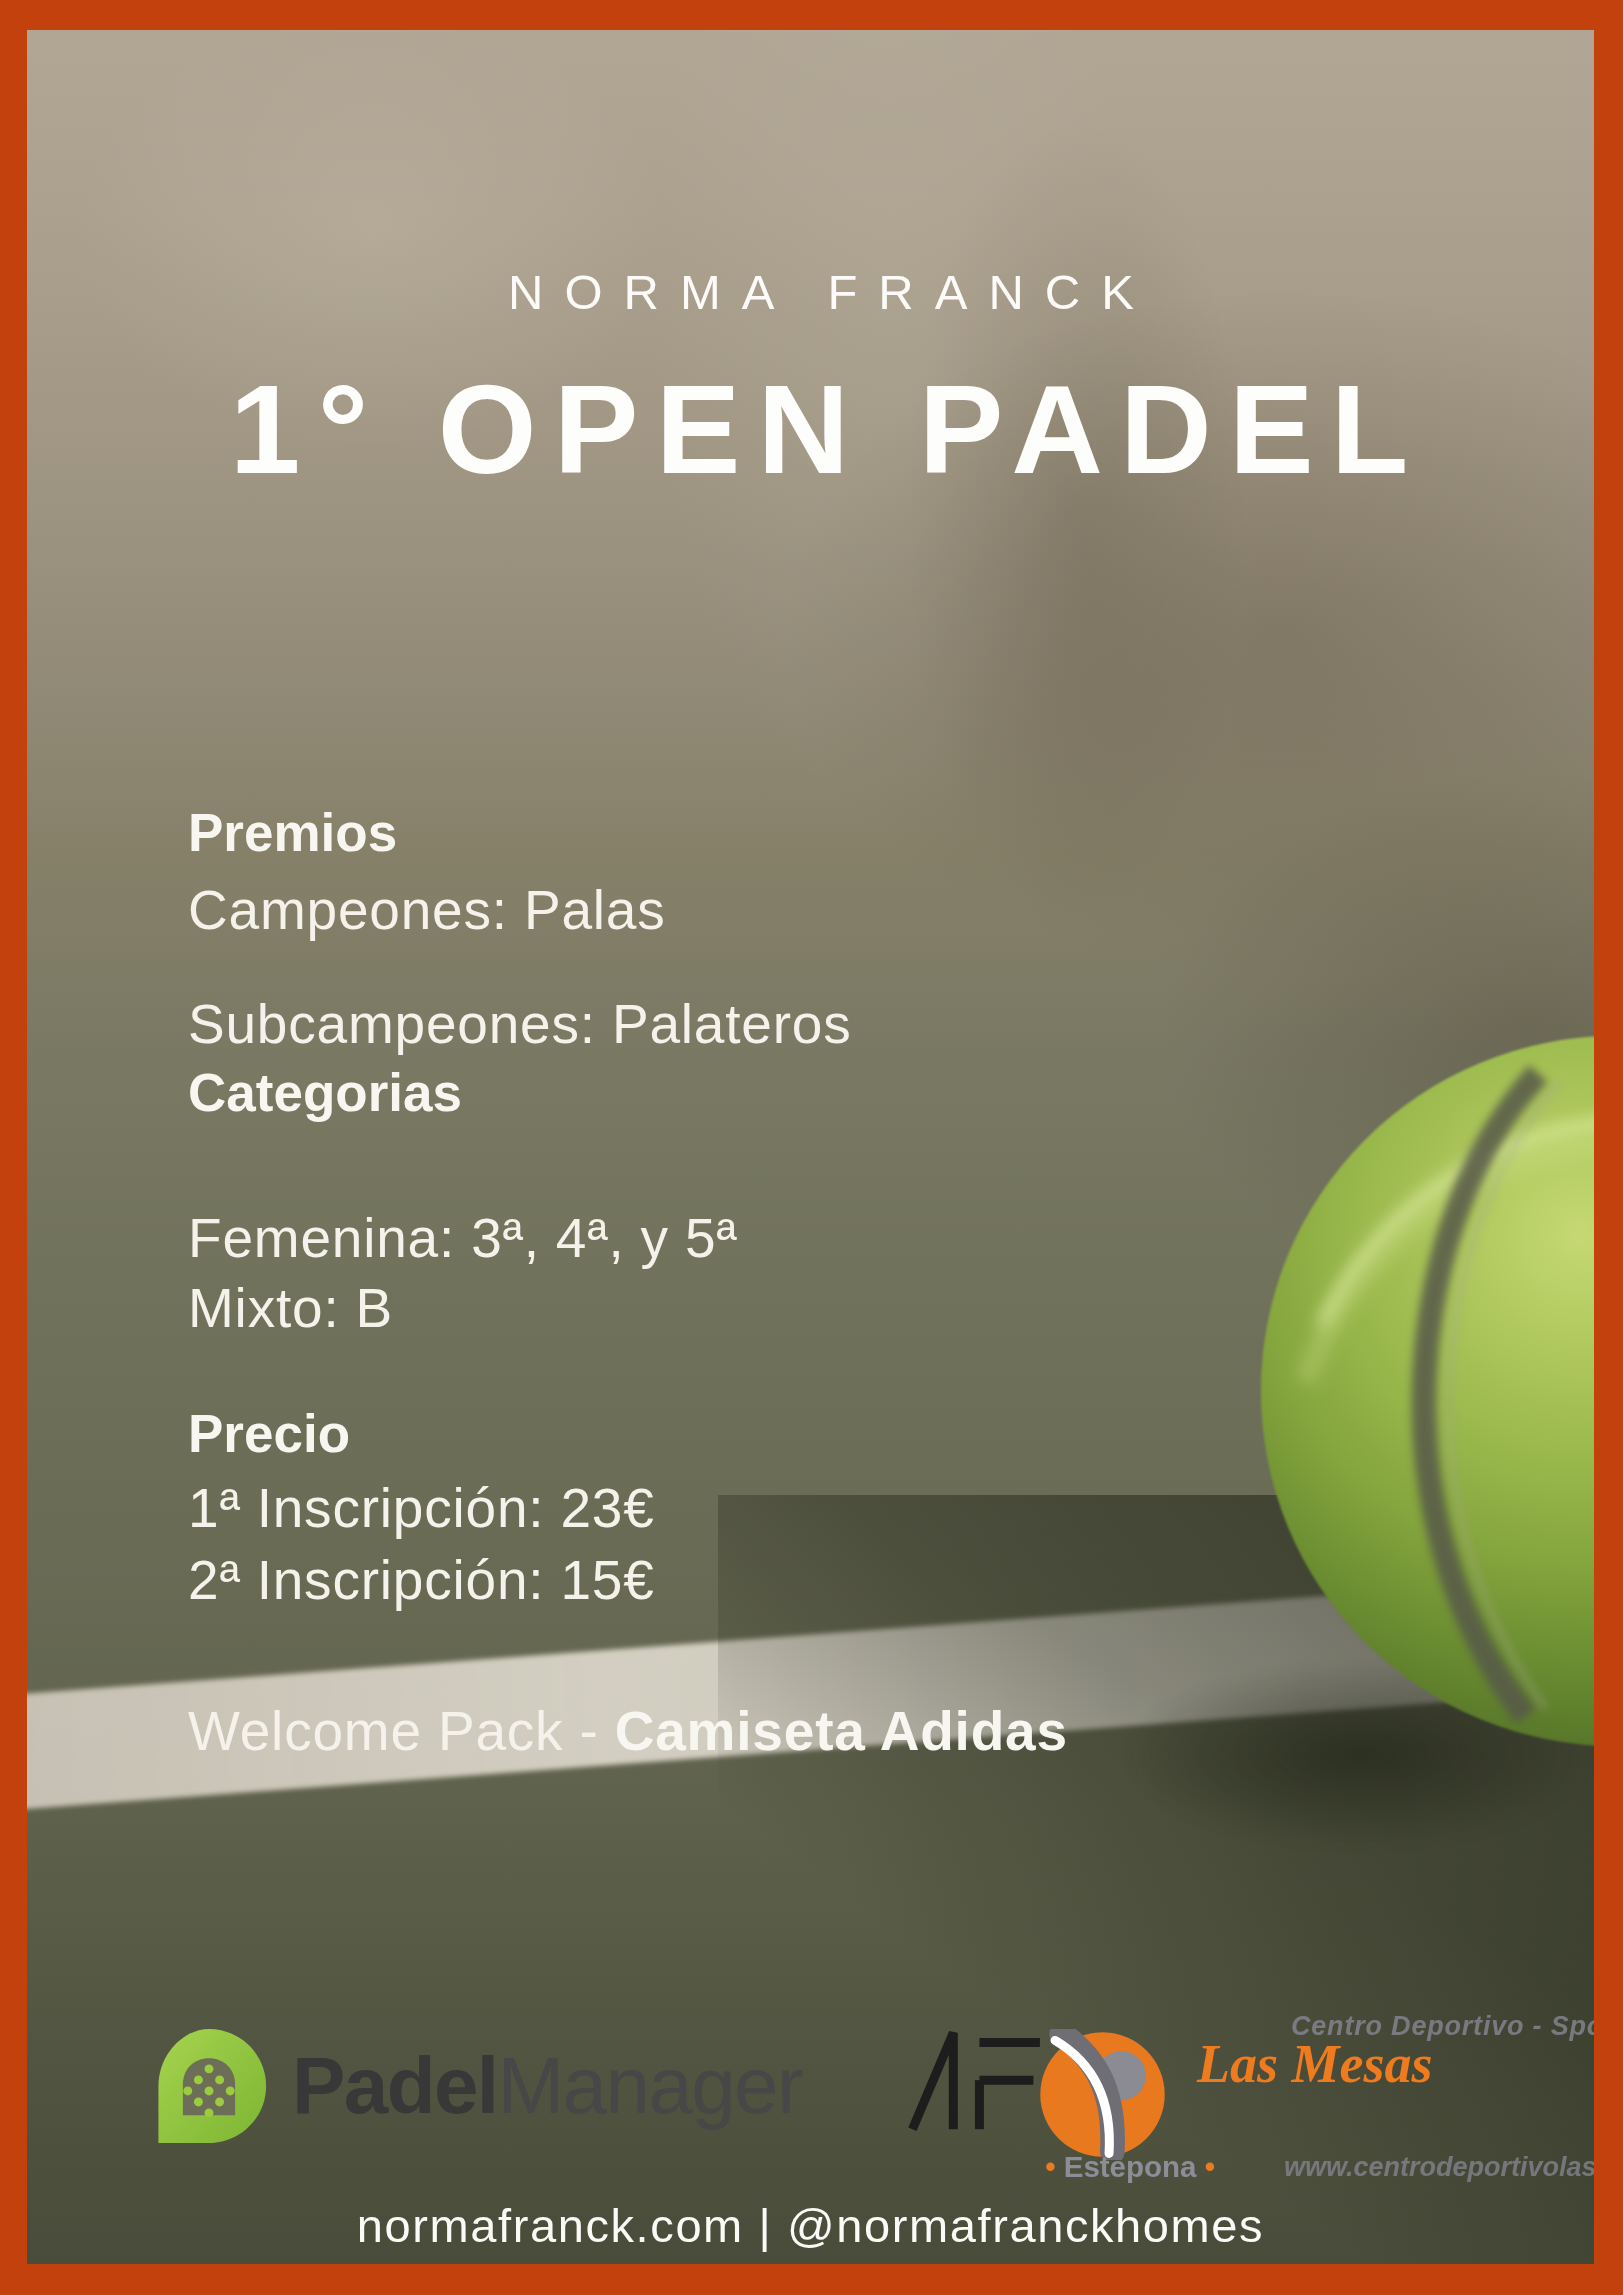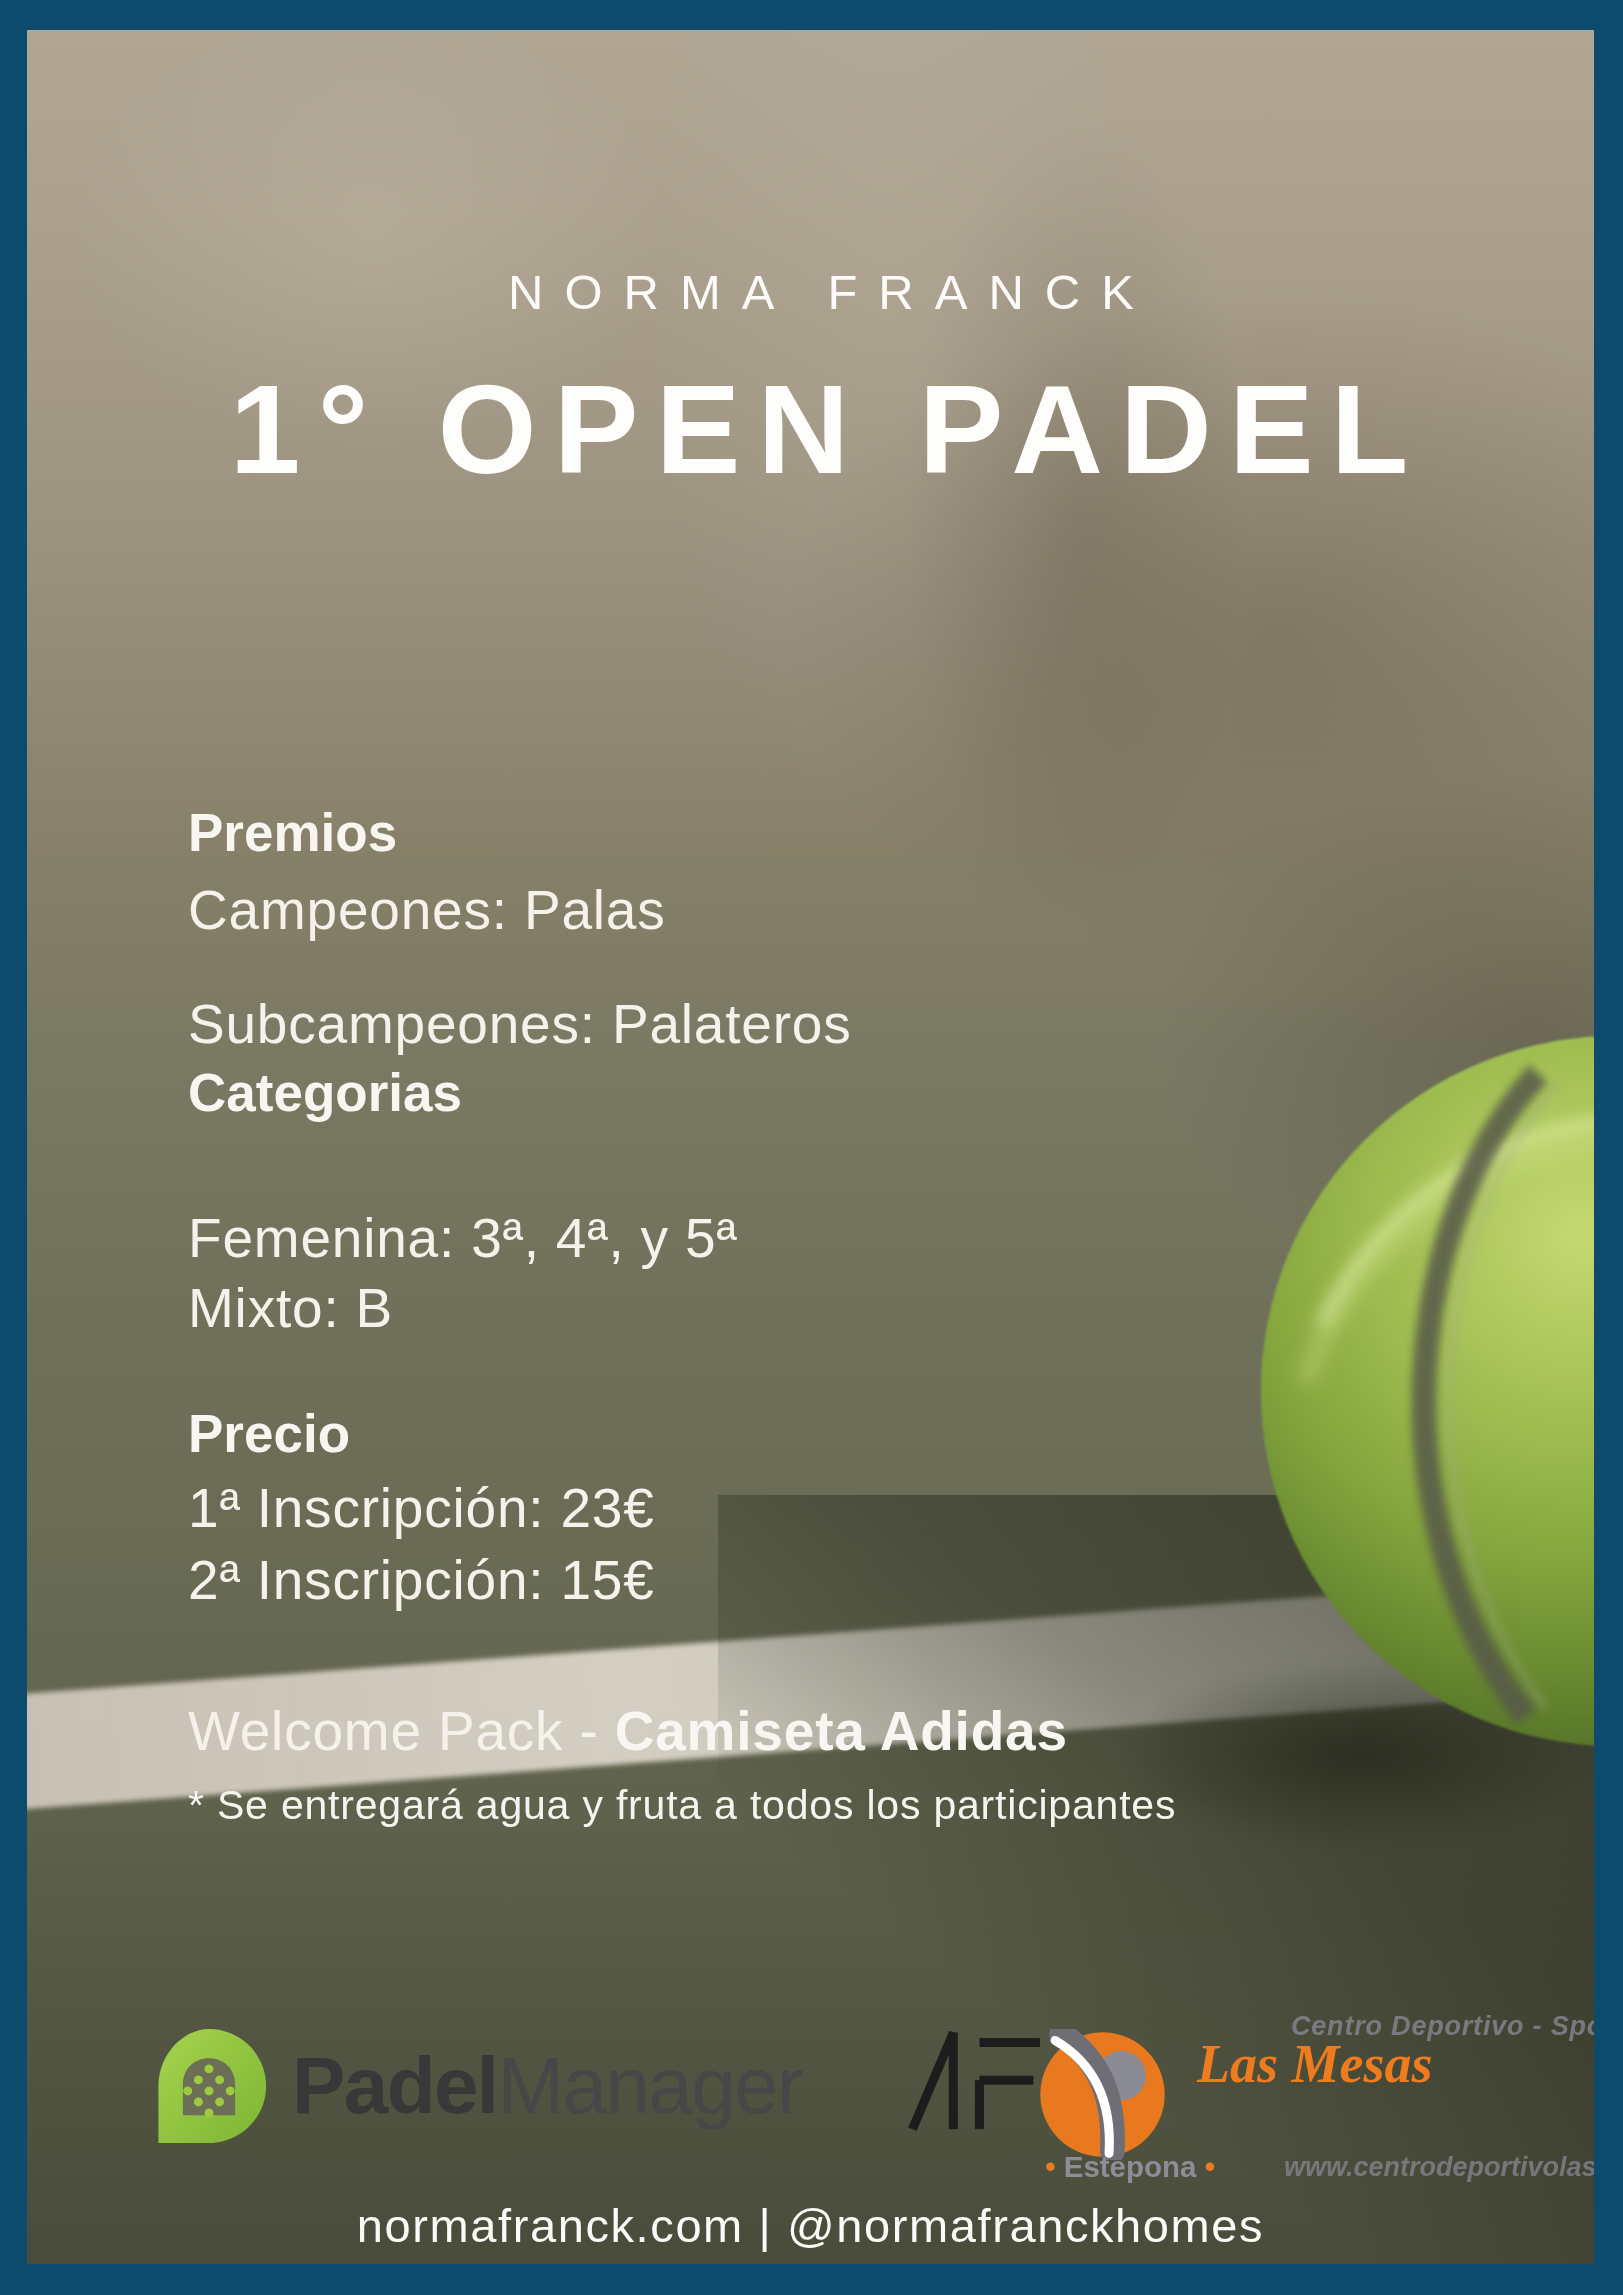--- a/index.html
+++ b/index.html
@@ -1,16 +1,16 @@
 <!DOCTYPE html>
 <html style="font-size:13px"><head>
 <meta charset="utf-8">
 <style>
   html,body{margin:0;padding:0;background:#ffffff;}
-  .page{position:relative;width:1623px;height:2295px;background:#0c4a6e;overflow:hidden;
+  .page{position:relative;width:1623px;height:2295px;background:#c2410c;overflow:hidden;
         font-family:"Liberation Sans",sans-serif;}
   .photo{position:absolute;left:27px;top:29.5px;width:1567px;height:2234px;overflow:hidden;
          background:linear-gradient(180deg,
            #b1a694 0%,#aca18e 7%,#a3998630 16%,#a3998630;);}
   
   .photo{background:linear-gradient(180deg,
            #b1a694 0%,#aca18e 8%,#a29885 17%,#958d7a 27%,#868069 37%,
            #787863 47%,#70715b 57%,#696b55 68%,#5e614b 80%,#525541 90%,#494c3a 100%);}
   .tone-overlay{position:absolute;inset:0;background:
       radial-gradient(736px 507px at 80% 27%, rgba(77,64,45,.28), rgba(77,64,45,0) 68%),
@@ -106,21 +106,20 @@
 
     <div class="h-sec top-cat-h">Categorias</div>
     <div class="t-sec top-c2">Femenina: 3ª, 4ª, y 5ª</div>
     <div class="t-sec top-c3">Mixto: B</div>
 
     <div class="h-sec top-precio-h">Precio</div>
     <div class="t-sec top-pr1">1ª Inscripción: 23€</div>
     <div class="t-sec top-pr2">2ª Inscripción: 15€</div>
 
     <div class="t-sec top-welcome"><span>Welcome Pack - </span><span class="welcome-b">Camiseta Adidas</span></div>
-    <div class="ovl note">* Se entregará agua y fruta a todos los participantes</div>
 
     <div class="pm">
       <svg width="124" height="124" viewBox="0 0 152 152">
         <defs>
           <linearGradient id="pmg" x1="0%" y1="0%" x2="100%" y2="100%">
             <stop offset="0%" stop-color="#a6d34f"></stop>
             <stop offset="100%" stop-color="#7cb532"></stop>
           </linearGradient>
         </defs>
         <path d="M76 6 C 114 6 146 37 146 76 C 146 115 114 146 76 146 L 14 146 L 14 76 C 14 37 45 6 76 6 Z" fill="url(#pmg)"></path>

